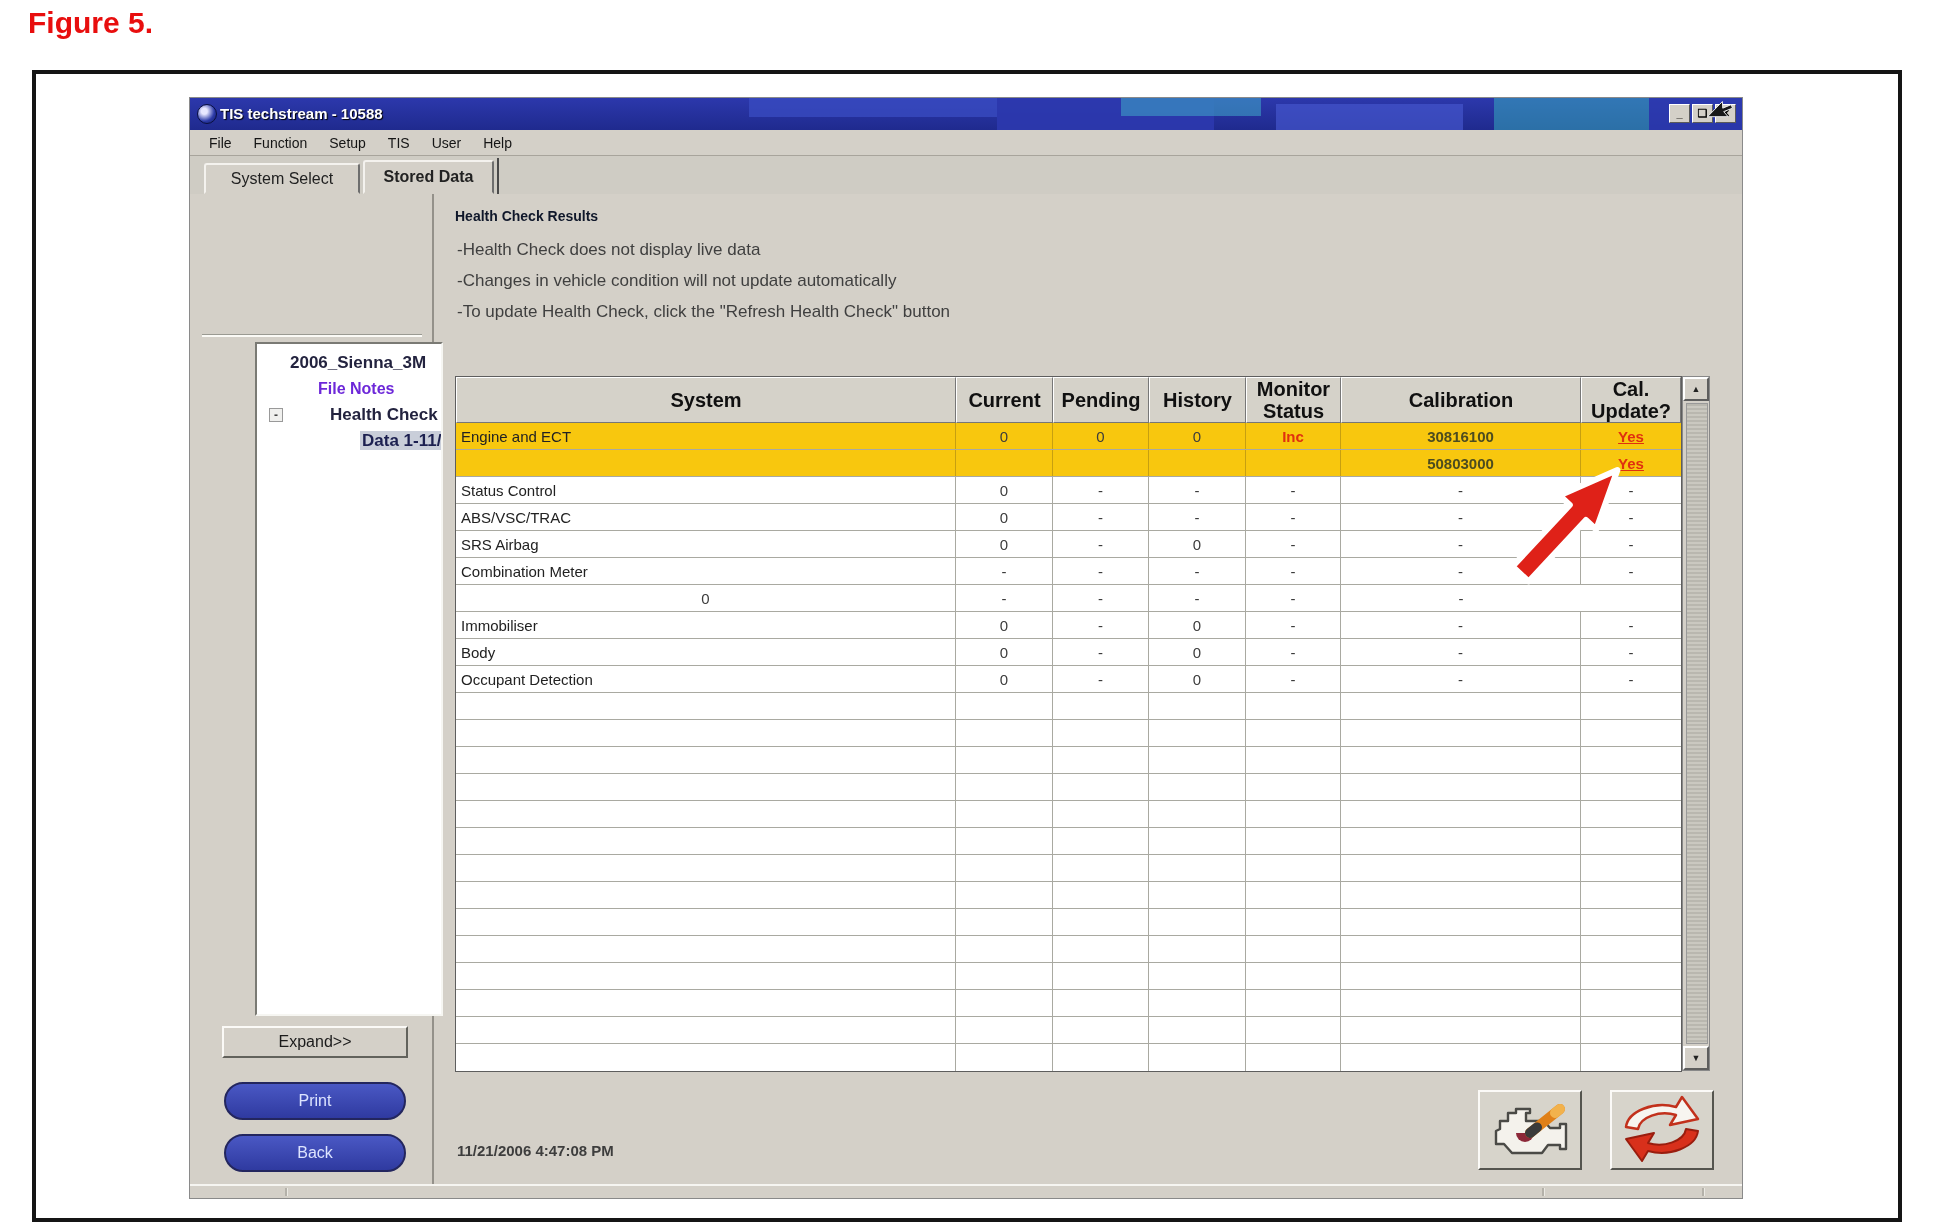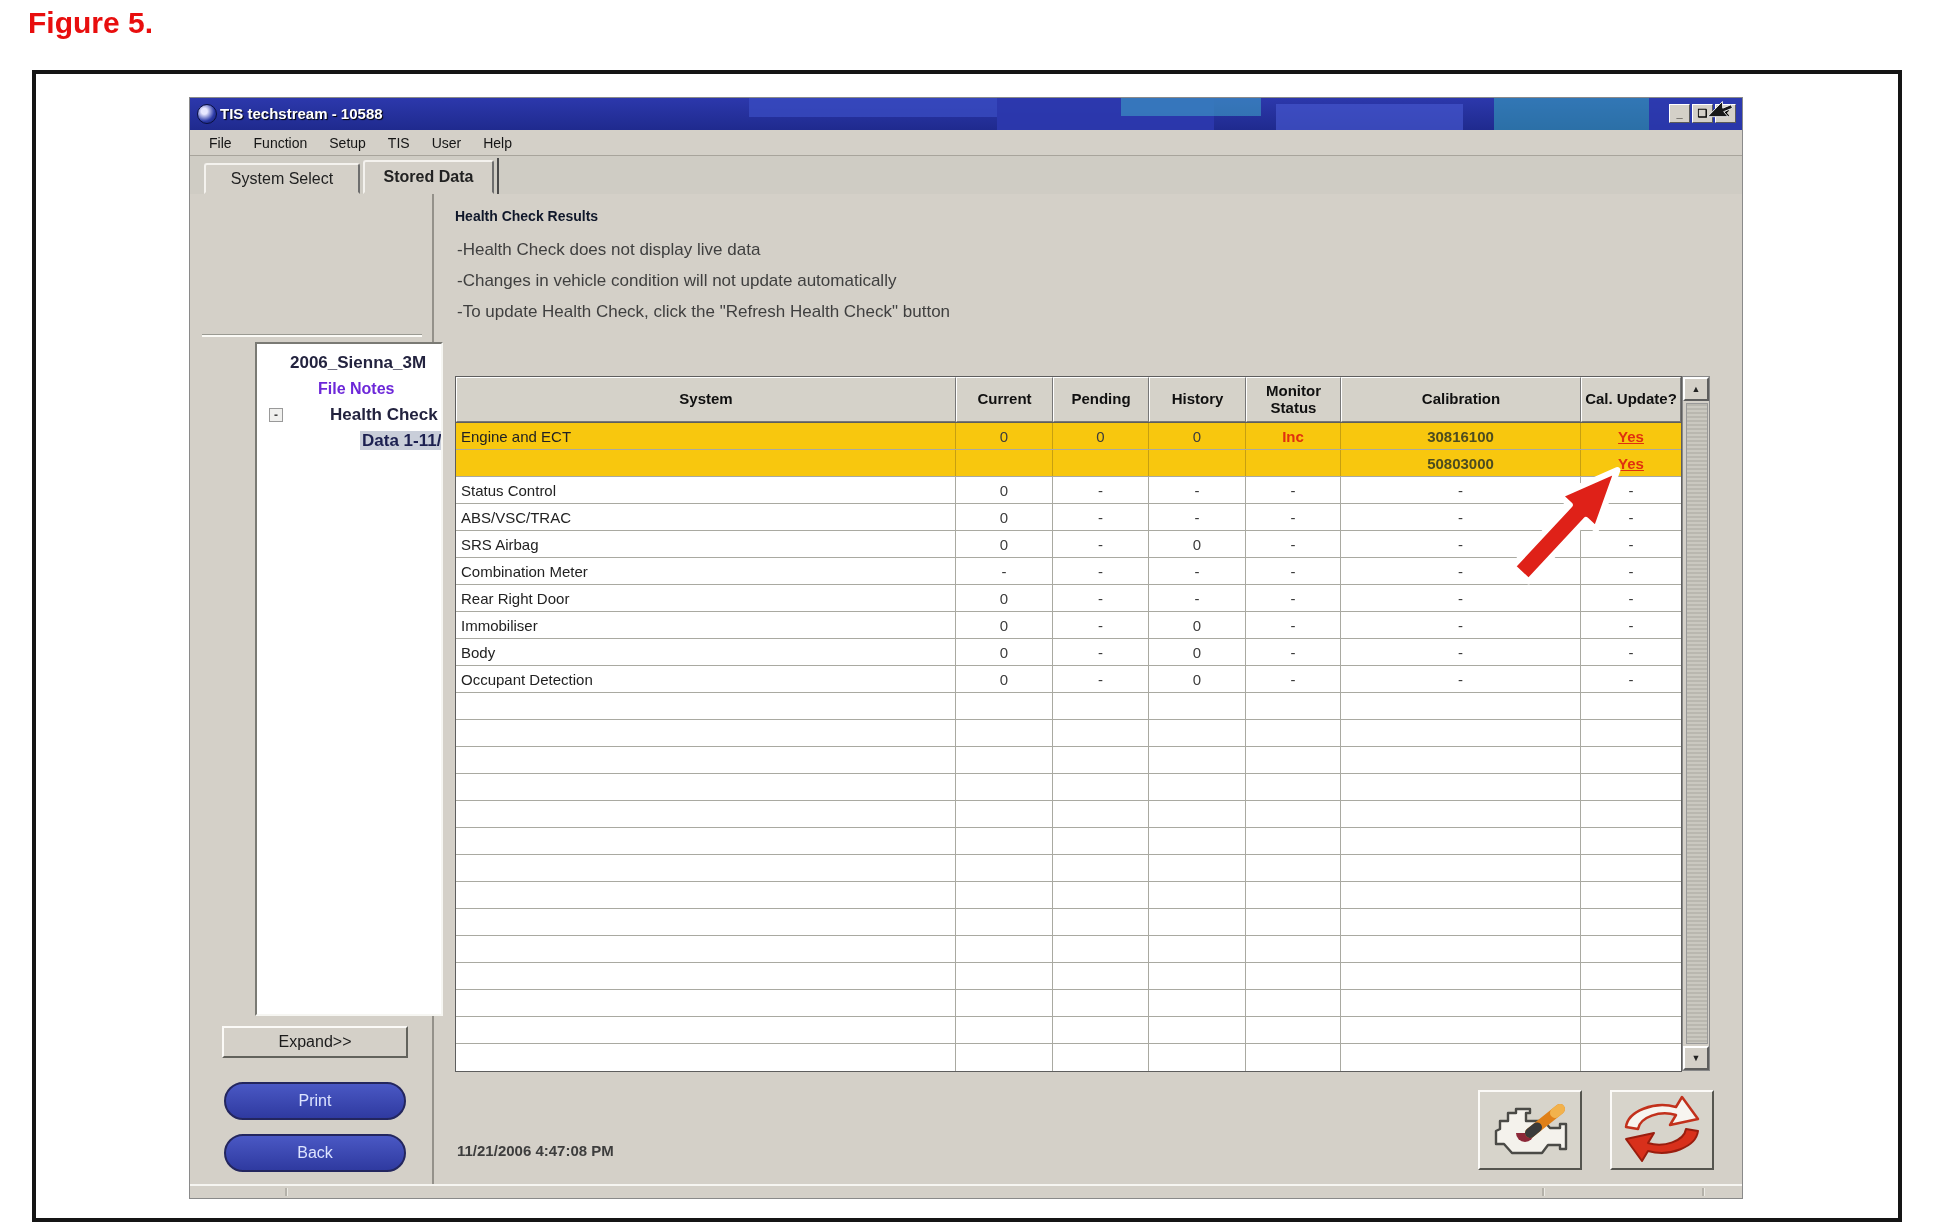--- a/index.html
+++ b/index.html
@@ -67,21 +67,21 @@
   .rightpanel{position:absolute;left:246px;top:0;right:0;height:100%;}
   .pagetitle{position:absolute;left:19px;top:14px;margin:0;font-size:14px;color:#0f172a;font-weight:bold;}
   .notes{position:absolute;left:21px;top:48px;}
   .note{font-size:17px;color:#3f3f3f;line-height:16px;margin-bottom:15px;}
 
   
   .htable{position:absolute;left:19px;top:182px;width:1227px;border:1px solid #5e5e5e;background:#fff;box-sizing:border-box;}
   .thead,.trow{display:grid;grid-template-columns:500px 97px 96px 97px 95px 240px 100px;}
   .thead{height:45px;background:#d5d2c9;border-bottom:1px solid #5e5e5e;}
   .th{border:1px solid;border-color:#fff #777 #777 #fff;display:flex;align-items:center;justify-content:center;
-      text-align:center;font-weight:bold;font-size:15px;line-height:1.1;color:#101010;box-sizing:border-box;}
+      text-align:center;font-weight:bold;font-size:20px;line-height:1.1;color:#101010;box-sizing:border-box;}
   .trow{height:27px;border-bottom:1px solid #a9a9a1;box-sizing:border-box;}
   .tbody .trow:last-child{border-bottom:none;}
   .tc{border-right:1px solid #a9a9a1;font-size:15px;color:#3c3c3c;display:flex;align-items:center;
       justify-content:center;overflow:hidden;box-sizing:border-box;}
   .tc:last-child{border-right:none;}
   .tc.sys{justify-content:flex-start;padding-left:5px;color:#222;}
   .trow.hl{background:var(--yellow,#f8c70e);}
   .trow.hl .tc{border-right-color:#c79f10;}
   .trow.hl .tc.cal{color:#4c4c20;font-weight:bold;}
   .tc.mon.alert{color:var(--red,#e02f10);font-weight:bold;}
@@ -242,21 +242,20 @@
               <div class="trow">
                 <div class="tc sys">Combination Meter</div>
                 <div class="tc">-</div>
                 <div class="tc">-</div>
                 <div class="tc">-</div>
                 <div class="tc mon">-</div>
                 <div class="tc cal">-</div>
                 <div class="tc upd">-</div>
               </div>
               <div class="trow">
-                <div class="tc sys">Rear Right Door</div>
                 <div class="tc">0</div>
                 <div class="tc">-</div>
                 <div class="tc">-</div>
                 <div class="tc mon">-</div>
                 <div class="tc cal">-</div>
                 <div class="tc upd">-</div>
               </div>
               <div class="trow">
                 <div class="tc sys">Immobiliser</div>
                 <div class="tc">0</div>

